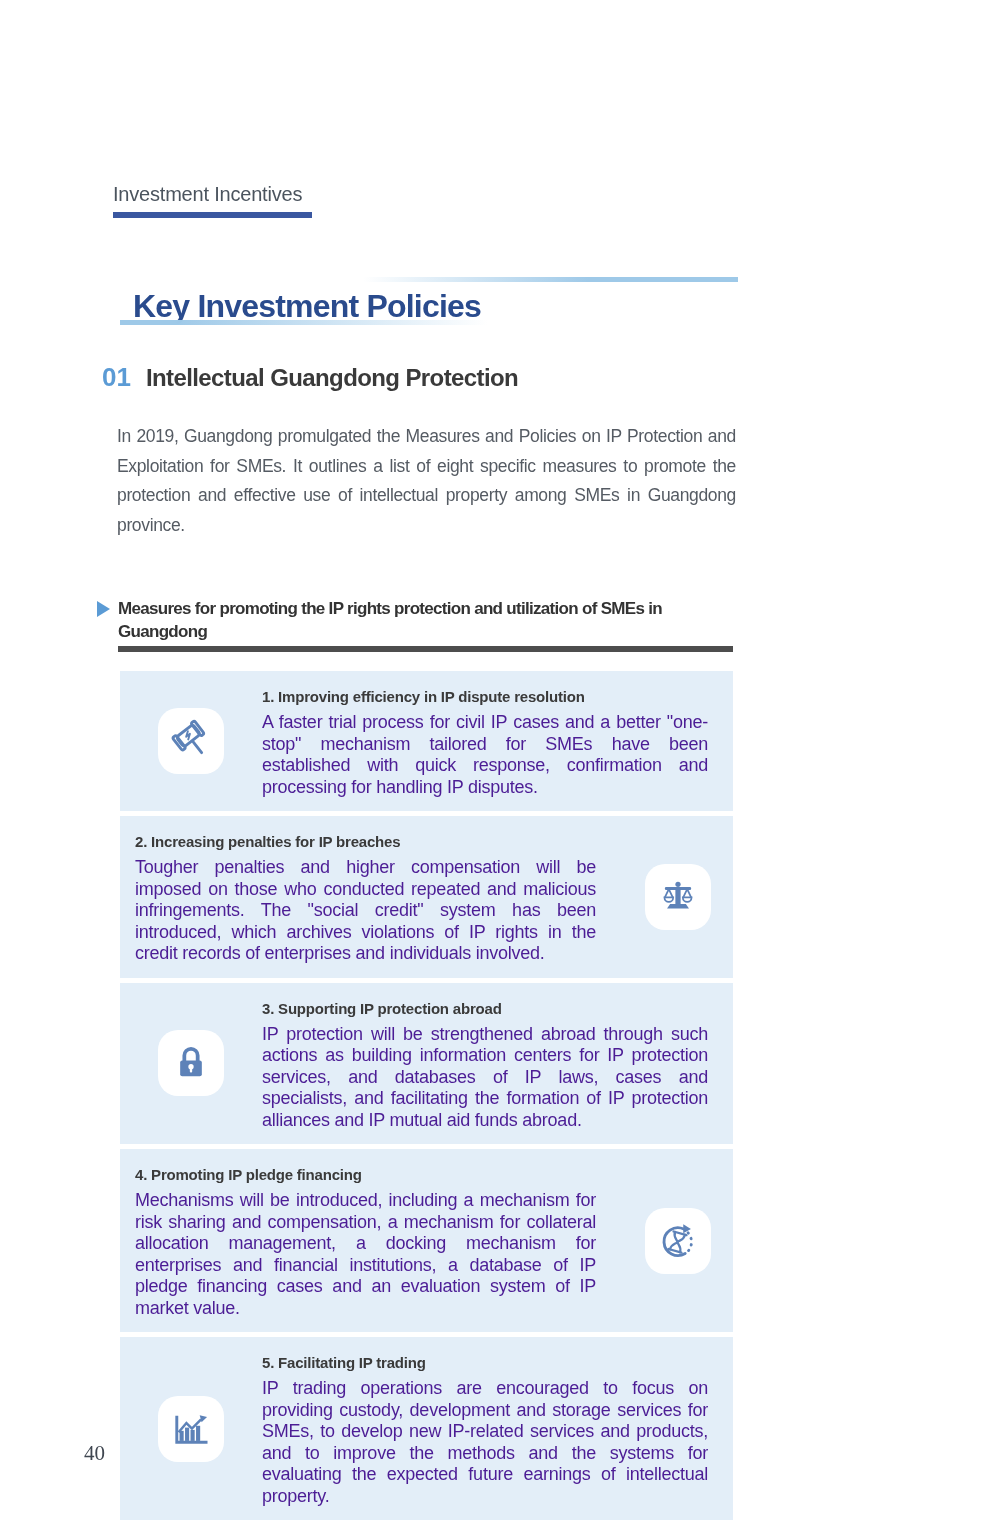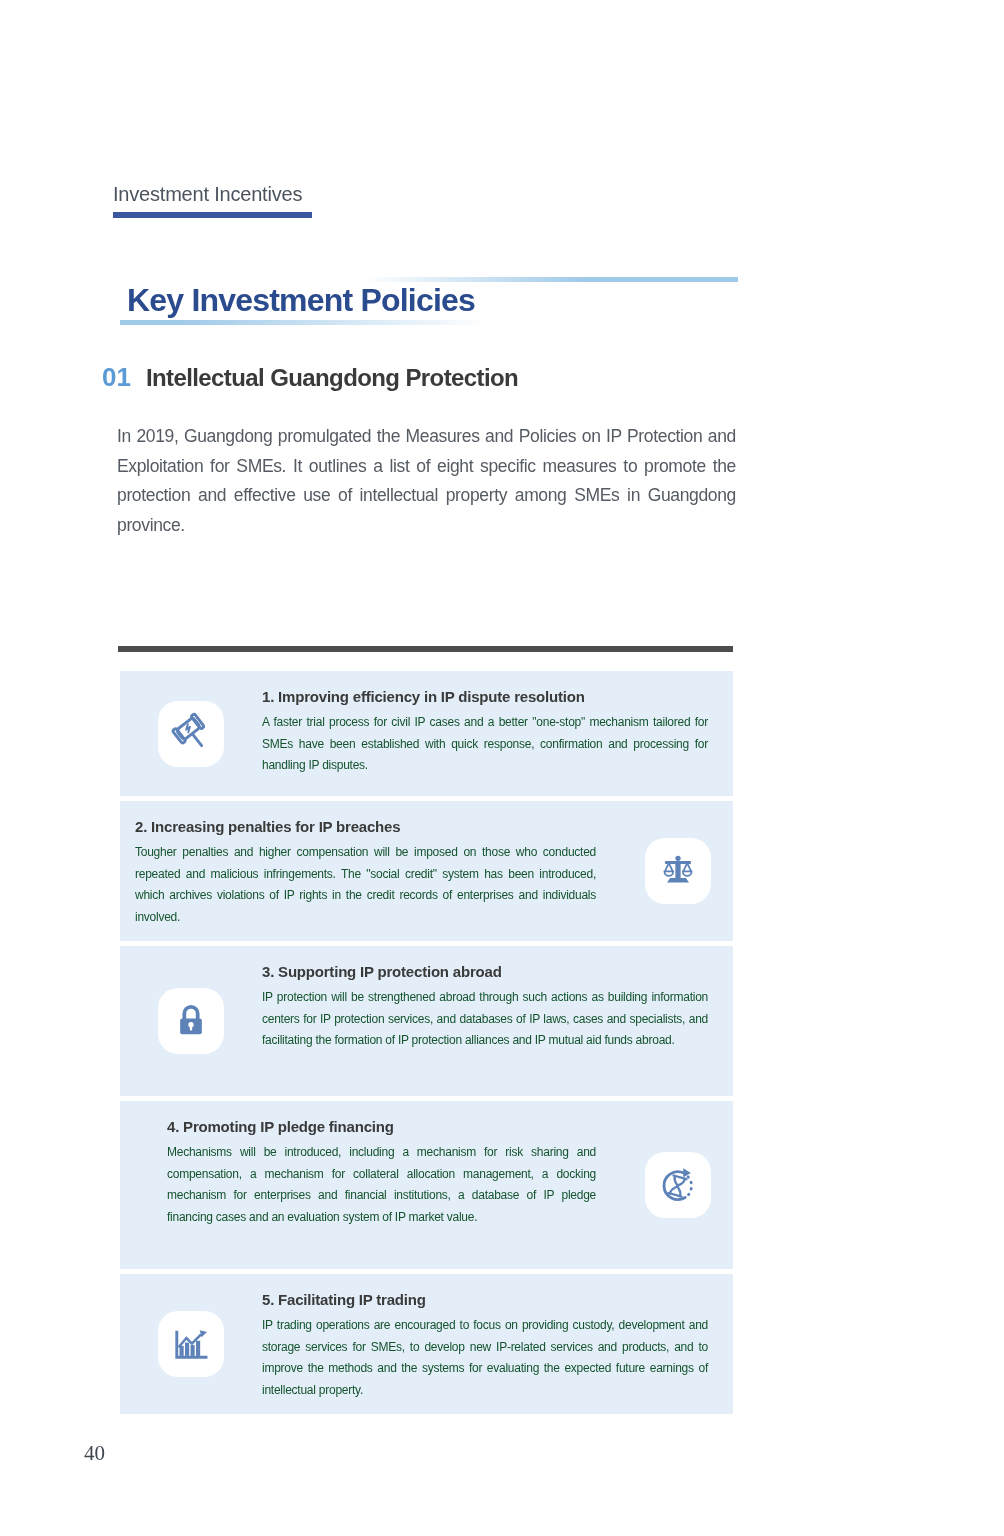--- a/index.html
+++ b/index.html
@@ -6,21 +6,21 @@
   .page{
     position:relative;width:893px;height:1536px;background:#ffffff;overflow:hidden;
     font-family:"Liberation Sans", sans-serif;
   }
   
   .eyebrow-wrap{position:absolute;left:113px;top:183px;}
   .eyebrow{font-size:20px;color:#4b545e;letter-spacing:-0.2px;}
   .eyebrow-rule{width:199px;height:6px;background:#3a57a0;margin-top:6px;}
   
   .main-title{
-    position:absolute;left:117px;top:272px;margin:10px;
+    position:absolute;left:117px;top:272px;margin:16px;
     font-size:32px;font-weight:700;color:#2a4b8d;letter-spacing:-0.8px;white-space:nowrap;
   }
   .title-line-top{
     position:absolute;left:363px;top:277px;width:375px;height:5px;
     background:linear-gradient(to right, rgba(158,201,232,0), #9ec9e8 60%);
   }
   .title-line-bottom{
     position:absolute;left:120px;top:320px;width:368px;height:5px;
     background:linear-gradient(to right, #9ec9e8 15%, rgba(158,201,232,0));
   }
@@ -42,27 +42,27 @@
   .card{background:#e3eef8;display:flex;box-sizing:border-box;}
   .card .icon-col{display:flex;align-items:center;justify-content:center;flex:none;}
   .card.icon-left  .icon-col{width:142px;}
   .card.icon-right .icon-col{width:110px;}
   .icon-tile{width:66px;height:66px;background:#ffffff;border-radius:20px;display:flex;align-items:center;justify-content:center;}
   .card .text-col{flex:1;padding-top:17px;padding-bottom:13px;min-width:0;}
   .card.icon-left  .text-col{padding-right:25px;}
   .card.icon-right .text-col{padding-left:15px;padding-right:27px;}
   .card-title{margin:0;font-size:15px;font-weight:700;color:#3a3a3a;letter-spacing:-0.2px;}
   .card-body{
-    margin:7px 0 0;font-size:12px;line-height:21.5px;color:#14532d;
+    margin:7px 0 0;font-size:18px;line-height:21.5px;color:#4c1d95;
     text-align:justify;letter-spacing:-0.25px;hyphens:manual;-webkit-hyphens:manual;
   }
   .card.c1{min-height:125px;}
   .card.c2{min-height:140px;justify-content:flex-end;}
   .card.c3{min-height:150px;}
-  .card.c4{min-height:168px;padding-left:32px;}
+  .card.c4{min-height:168px;}
   .card.c5{min-height:138px;}
   .page-number{position:absolute;left:84px;top:1441px;font-family:"Liberation Serif", serif;font-size:21px;color:#3f4650;}
   svg{display:block;}
 </style>
 </head>
 <body>
 
 <div class="page">
 
   <div class="eyebrow-wrap">
@@ -74,20 +74,24 @@
   <h1 class="main-title">Key Investment Policies</h1>
   <div class="title-line-bottom"></div>
 
   <div class="section-head">
     <span class="section-number">01</span>
     <span class="section-title">Intellectual Guangdong Protection</span>
   </div>
 
   <p class="intro">In 2019, Guangdong promulgated the Measures and Policies on IP Protection and Exploitation for SMEs. It outlines a list of eight specific measures to promote the protection and effective use of intellectual property among SMEs in Guangdong province.</p>
 
+  <div class="measures-head">
+    <span class="tri"></span>
+    <h2 class="measures-title">Measures for promoting the IP rights protection and utilization of SMEs in Guangdong</h2>
+  </div>
   <div class="head-rule"></div>
 
   <div class="cards">
 
     <section class="card icon-left c1">
       <div class="icon-col">
         <div class="icon-tile">
           <svg viewBox="0 0 48 48" width="46" height="46">
             <g fill="none" stroke="#5d82b8" stroke-width="3" stroke-linecap="round" stroke-linejoin="round" transform="rotate(-38 24 22)">
               <rect x="13" y="11" width="22" height="13" rx="3"></rect>

